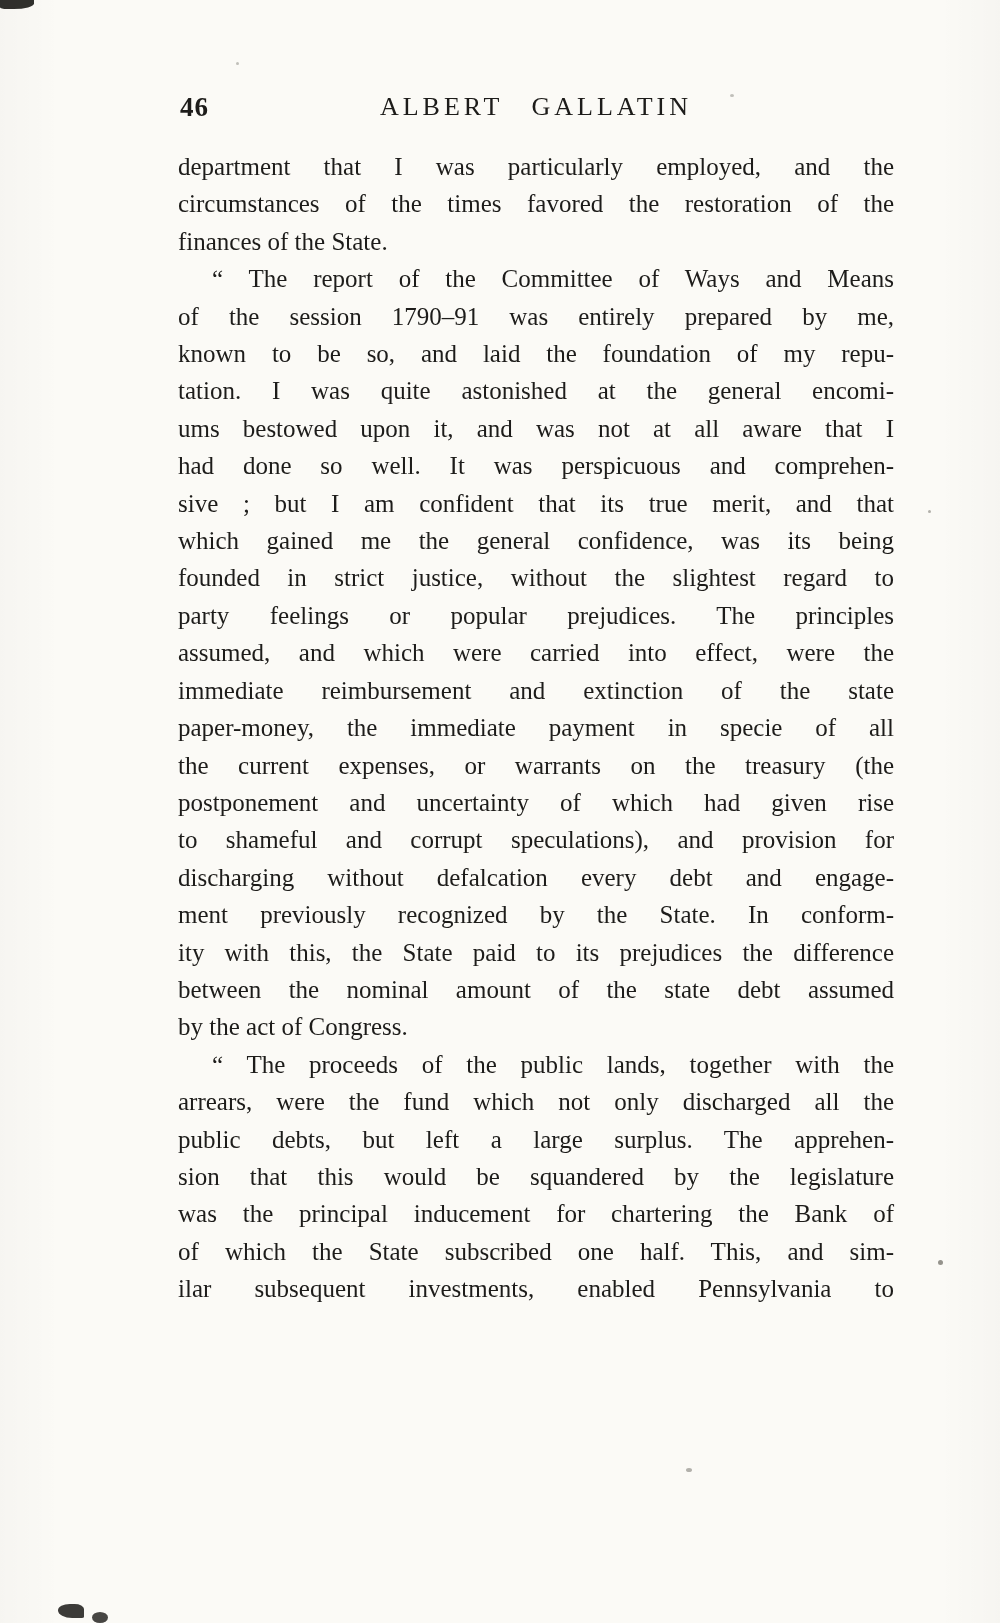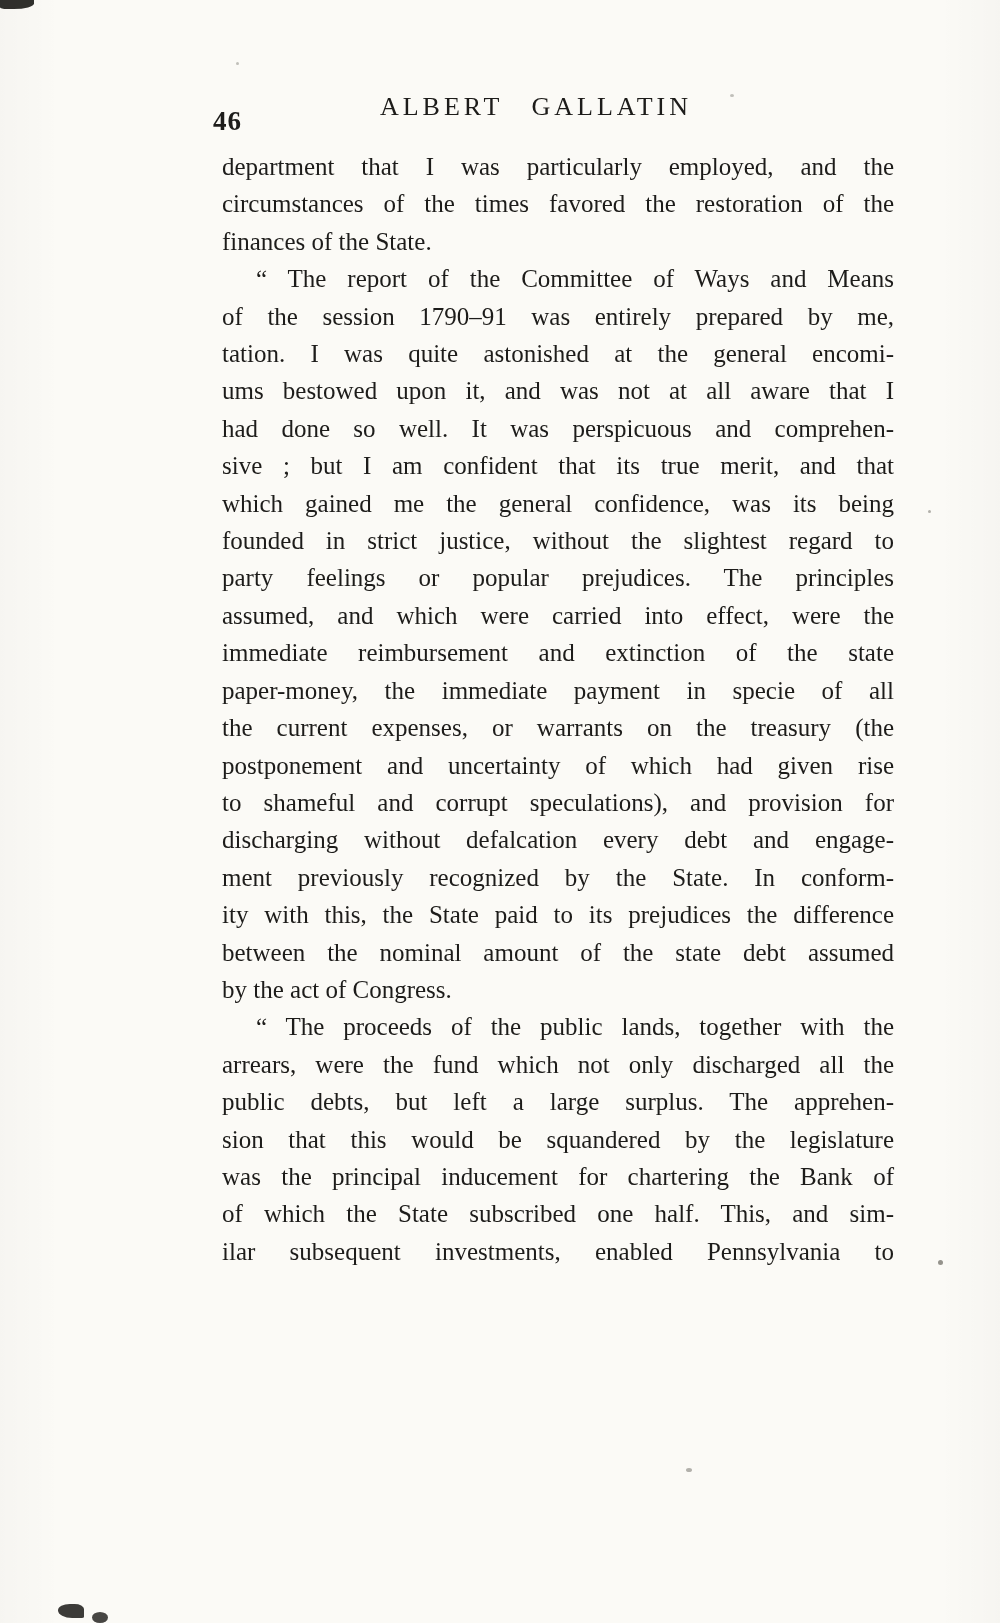--- a/index.html
+++ b/index.html
@@ -30,40 +30,38 @@
     top: 90px;
     width: 716px;
   }
   .header {
     position: relative;
     height: 42px;
   }
   .page-number {
     position: absolute;
     left: 2px;
-    top: 16px;
+    top: 2px;
     font-size: 27px;
     font-weight: 700;
     letter-spacing: 1px;
-    margin-left: 33px;
   }
   .header-title {
     position: absolute;
     left: 0;
     right: 0;
     top: 2px;
     text-align: center;
     font-size: 26px;
     letter-spacing: 4px;
     word-spacing: 18px;
     font-weight: 500;
   }
   .page-body {
     margin-top: 16px;
-    margin-left: 44px;
   }
   .line {
     font-size: 25px;
     line-height: 37.4px;
     text-align: justify;
     text-align-last: justify;
   }
   .line.last {
     text-align-last: left;
   }
@@ -127,20 +125,21 @@
   <div class="header">
     <span class="page-number">46</span>
     <span class="header-title">ALBERT GALLATIN</span>
   </div>
   <div class="page-body">
       <div class="line">department that I was particularly employed, and the</div>
       <div class="line">circumstances of the times favored the restoration of the</div>
       <div class="line last">finances of the State.</div>
       <div class="line indent">“ The report of the Committee of Ways and Means</div>
       <div class="line">of the session 1790–91 was entirely prepared by me,</div>
+      <div class="line">known to be so, and laid the foundation of my repu-</div>
       <div class="line">tation.  I was quite astonished at the general encomi-</div>
       <div class="line">ums bestowed upon it, and was not at all aware that I</div>
       <div class="line">had done so well.  It was perspicuous and comprehen-</div>
       <div class="line">sive ; but I am confident that its true merit, and that</div>
       <div class="line">which gained me the general confidence, was its being</div>
       <div class="line">founded in strict justice, without the slightest regard to</div>
       <div class="line">party feelings or popular prejudices.  The principles</div>
       <div class="line">assumed, and which were carried into effect, were the</div>
       <div class="line">immediate reimbursement and extinction of the state</div>
       <div class="line">paper-money, the immediate payment in specie of all</div>

